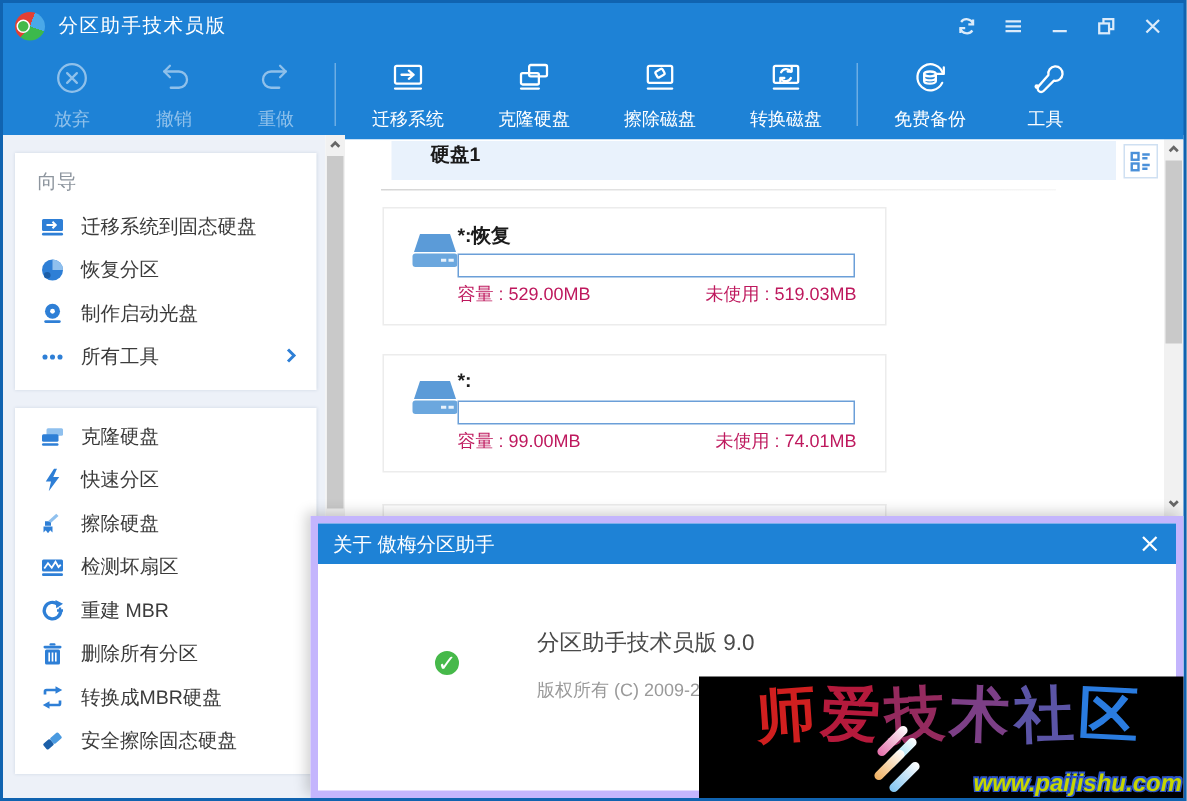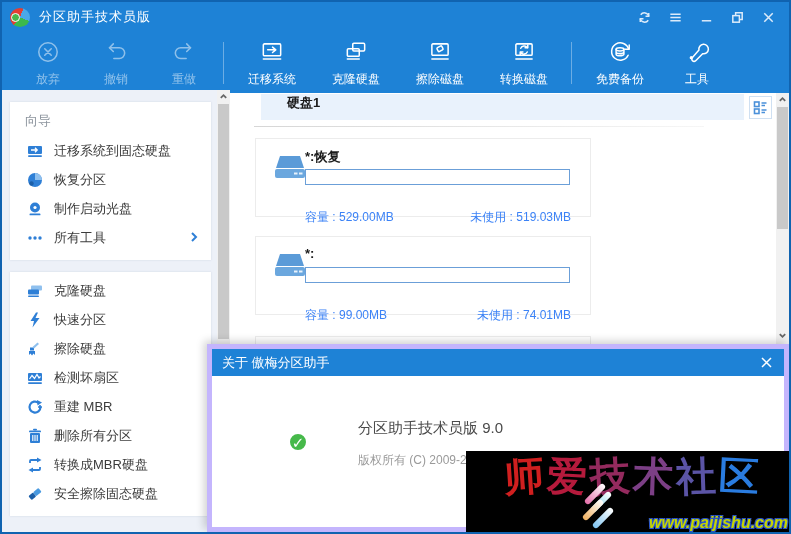--- a/index.html
+++ b/index.html
@@ -53,21 +53,21 @@
   .view-toggle{position:absolute;top:3px;right:4px;width:23px;height:23px;border:1px solid #cfe0f2;
     background:#fff;display:flex;align-items:center;justify-content:center;cursor:default;}
   .view-toggle svg{width:15px;height:15px;stroke:#4a90d9;stroke-width:1.6;fill:none;}
   .h-divider{position:absolute;left:24px;top:33px;width:450px;height:1px;
     background:linear-gradient(to right,#d6d6d6,#f6f6f6);}
   .part-card{position:absolute;left:25px;width:336px;height:79px;border:1px solid #ececec;background:#fff;cursor:default;}
   .pc-icon{position:absolute;left:17px;top:16px;width:34px;height:28px;}
   .pc-name{position:absolute;left:49px;top:9px;font-size:13px;font-weight:bold;color:#1b1b1b;}
   .pc-bar{position:absolute;left:49px;top:30px;width:265px;height:16px;border:1px solid #6b9fd8;background:#fff;padding:1px;}
   .pc-fill{height:100%;background:#4a90d8;}
-  .pc-caps{position:absolute;left:49px;top:70px;width:266px;display:flex;font-size:12px;color:#3b82f6;}
+  .pc-caps{position:absolute;left:49px;top:49px;width:266px;display:flex;font-size:12px;color:#be185d;}
   .pc-cap-unused{margin-left:auto;}
   .part-card.sliver{top:243px;height:11px;border-bottom:none;}
   
   .dialog{position:absolute;left:205px;top:342px;right:0;bottom:0;background:#fff;
     border:5px solid #c4b5fd;box-shadow:-3px -3px 8px rgba(0,0,0,.18);z-index:10;}
   .dlg-titlebar{height:27px;background:#1e82d6;color:#fff;display:flex;align-items:center;
     padding:0 10px;font-size:13px;}
   .dlg-close{margin-left:auto;width:16px;height:16px;display:flex;align-items:center;justify-content:center;cursor:default;}
   .dlg-close svg{width:13px;height:13px;stroke:#fff;stroke-width:1.5;fill:none;}
   .dlg-content{position:relative;height:calc(100% - 27px);}

